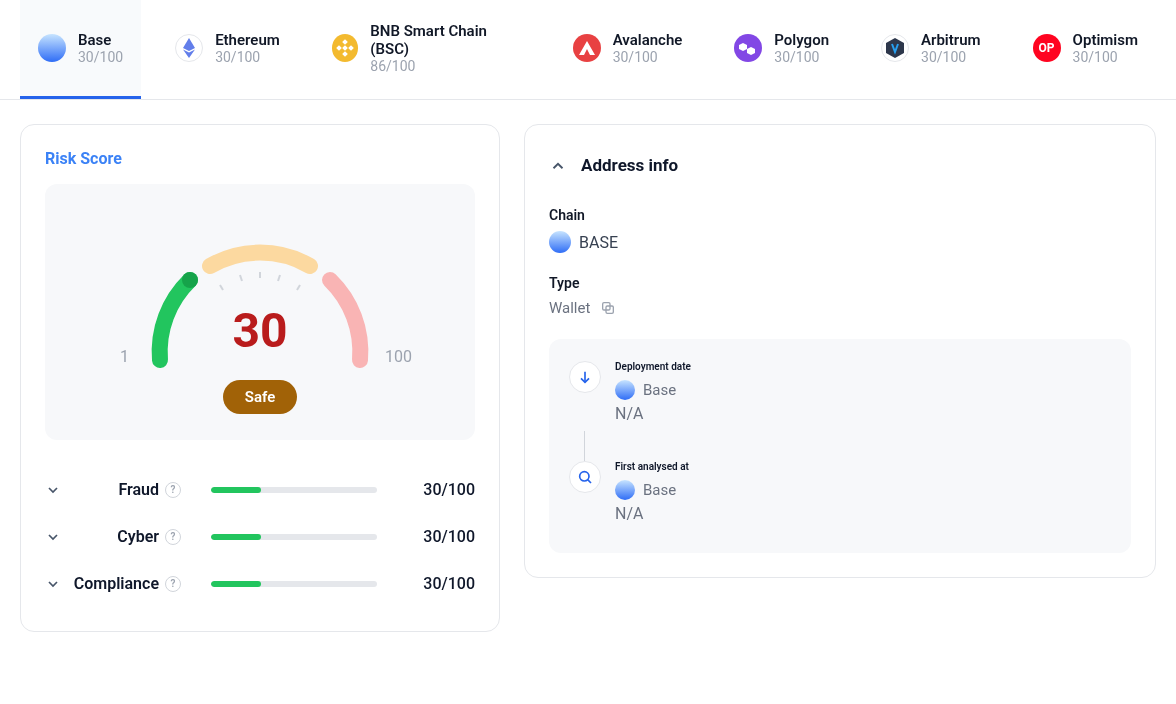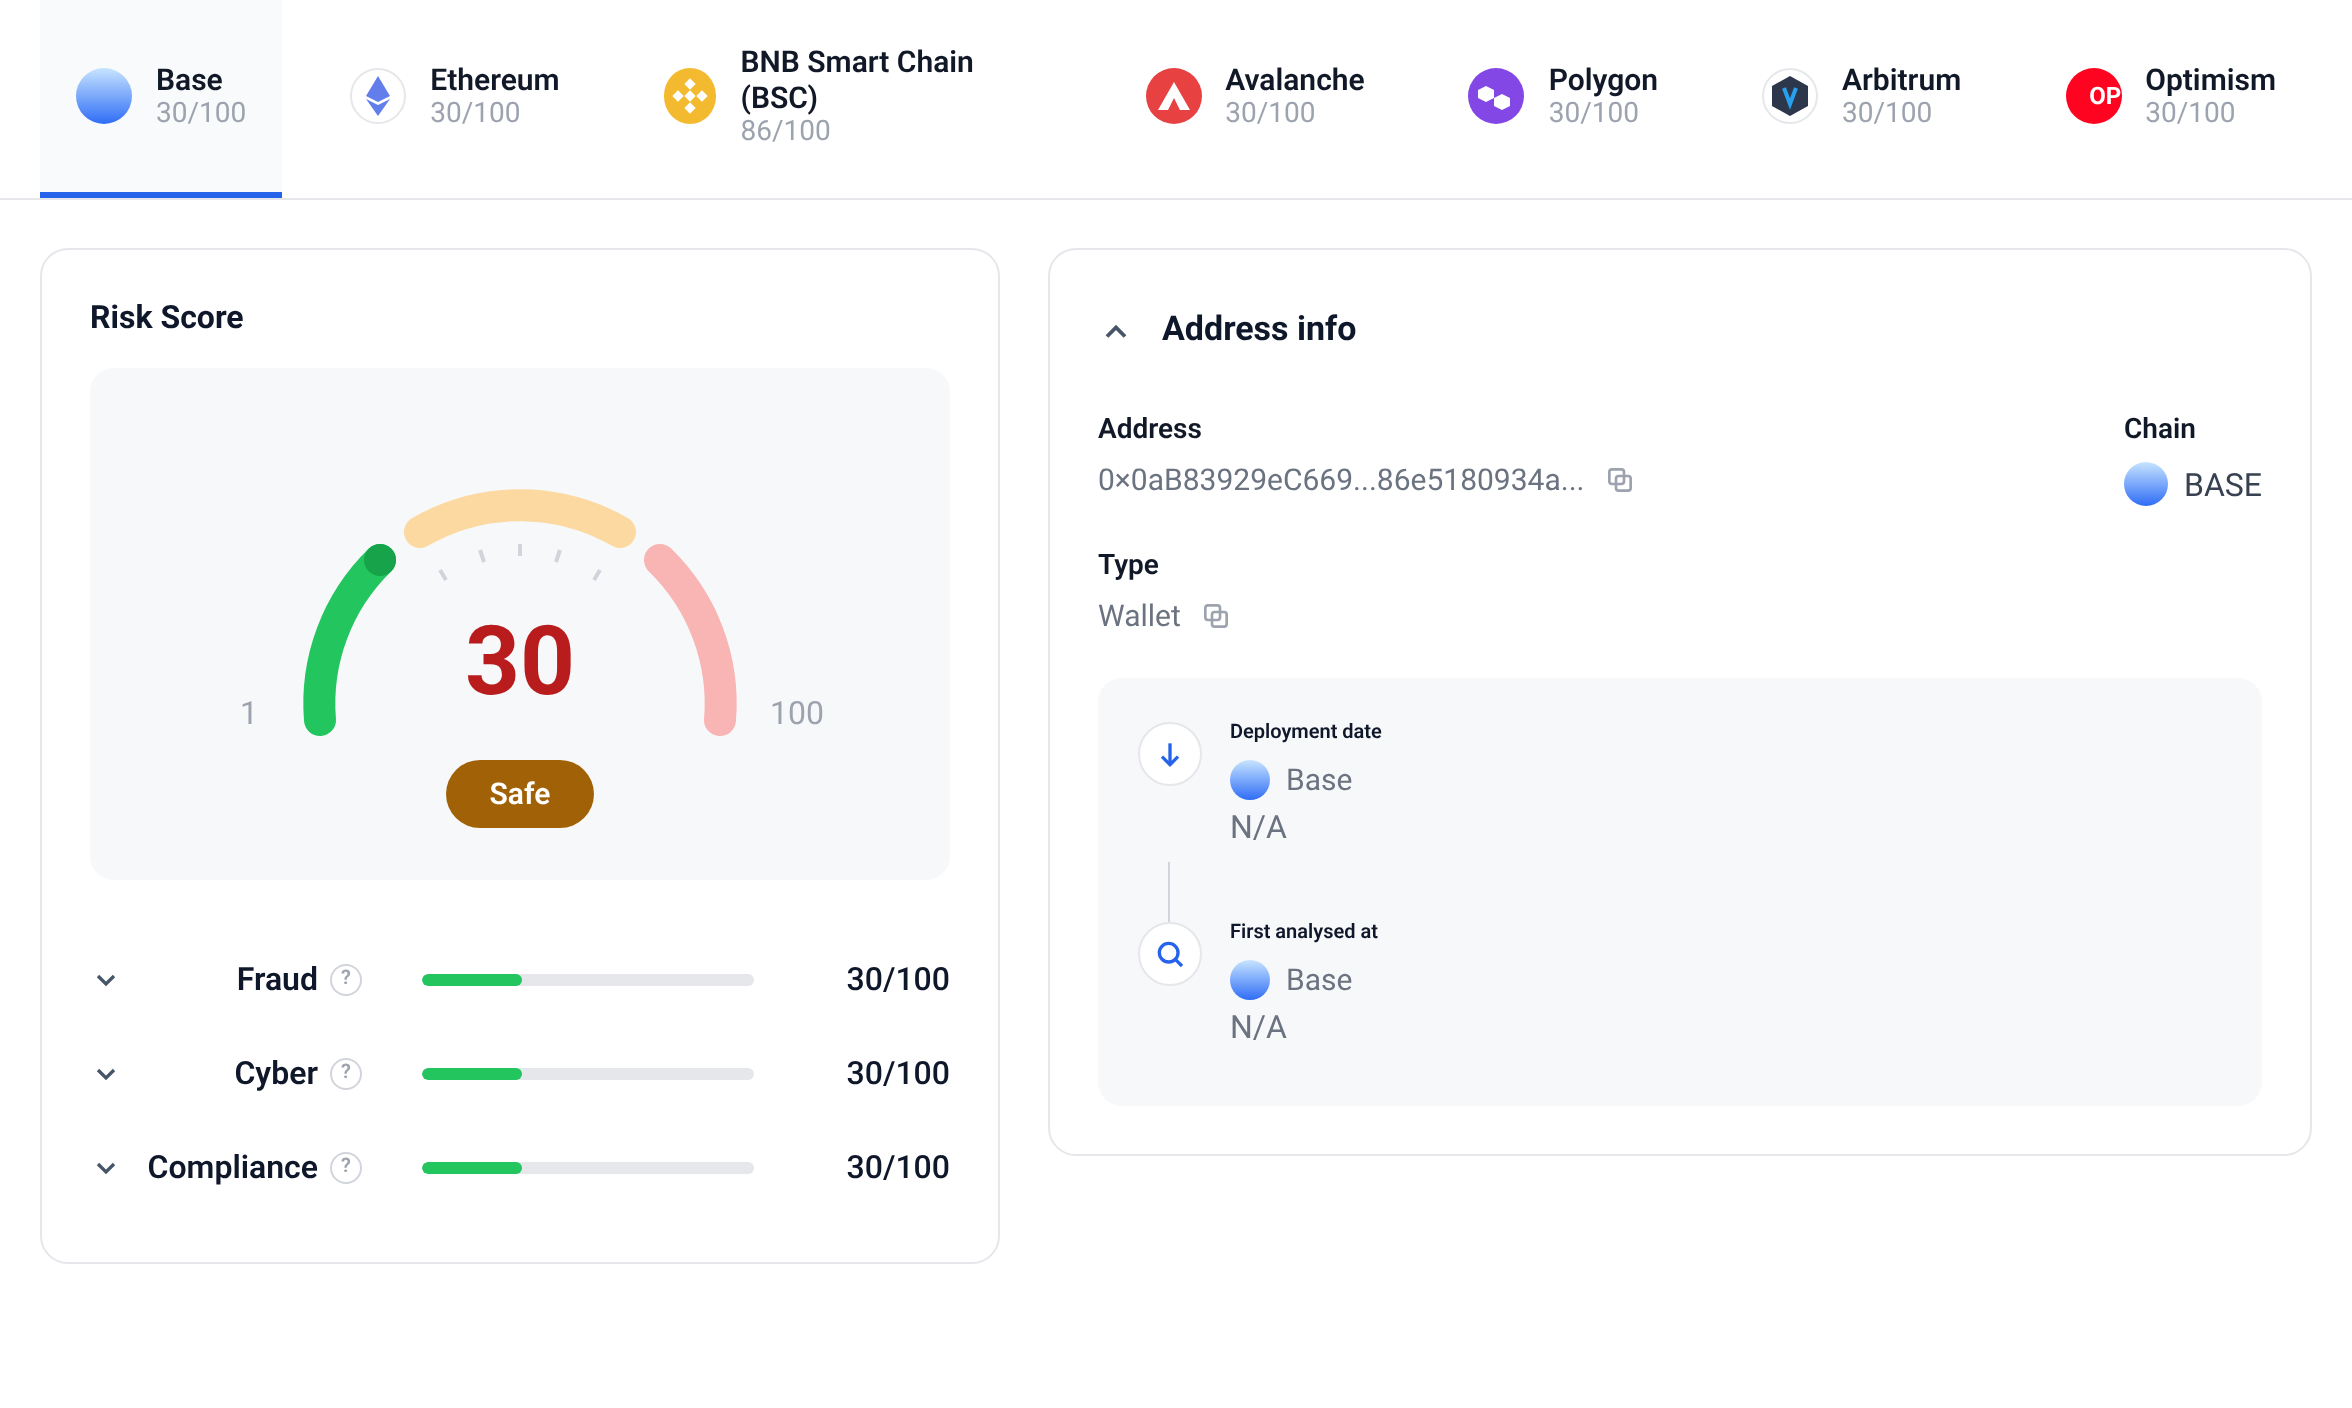--- a/index.html
+++ b/index.html
@@ -11,21 +11,21 @@
 .tab-icon { width: 28px; height: 28px; border-radius: 50%; display: flex; align-items: center; justify-content: center; }
 .tab-content { display: flex; flex-direction: column; }
 .tab-name { font-size: 15px; font-weight: 600; color: #111827; }
 .tab-score { font-size: 14px; color: #9ca3af; }
 
 .main { display: flex; gap: 24px; padding: 24px 20px; }
 .left { width: 480px; }
 .right { flex: 1; }
 
 .card { border: 1px solid #e5e7eb; border-radius: 14px; padding: 24px; background: #fff; }
-.card-title { font-size: 16px; font-weight: 700; color: #0f172a; margin-bottom: 16px; }
+.card-title { font-size: 16px; font-weight: 700; color: #3b82f6; margin-bottom: 16px; }
 
 .gauge-box { background: #f7f8fa; border-radius: 12px; padding: 26px 24px 26px; margin-bottom: 26px; position: relative; }
 .gauge-wrap { position: relative; width: 280px; margin: 0 auto; }
 .gauge-svg { display: block; width: 280px; height: 160px; }
 .gauge-label-min { position: absolute; left: 0px; bottom: 4px; font-size: 16px; color: #9ca3af; }
 .gauge-label-max { position: absolute; right: -12px; bottom: 4px; font-size: 16px; color: #9ca3af; }
 .score-num { position: absolute; top: 92px; left: 50%; transform: translateX(-50%); font-size: 48px; font-weight: 700; color: #b91c1c; }
 .badge-safe { display: block; width: fit-content; margin: 10px auto 0; background: #a16207; color: #fff; font-weight: 600; font-size: 15px; padding: 8px 22px; border-radius: 999px; }
 
 .metric-row { display: flex; align-items: center; gap: 12px; padding: 14px 0; }
@@ -57,21 +57,21 @@
 .tl-chain-dot { width: 20px; height: 20px; border-radius: 50%; }
 .tl-val { font-size: 16px; color: #6b7280; }
 .tl-line { width: 1px; background: #d1d5db; margin-left: 15px; height: 30px; }
 
 .icon-base { background: linear-gradient(180deg, #c7e4ff 0%, #2f6df6 100%); }
 .icon-eth { background: #fff; border: 1px solid #e5e7eb; }
 .icon-bnb { background: #f3ba2f; }
 .icon-avax { background: #e84142; }
 .icon-polygon { background: #8247e5; }
 .icon-arbitrum { background: #fff; border: 1px solid #e5e7eb; }
-.icon-optimism { background: #ff0420; justify-content: flex-end; }
+.icon-optimism { background: #ff0420; }
 .icon-inner { font-size: 12px; color: #fff; font-weight: 700; }
 </style>
 </head>
 <body>
 
 <div class="tabs" id="tabs-container">
     <div class="tab active">
       <span class="tab-icon icon-base"></span>
       <span class="tab-content">
         <span class="tab-name">Base</span>
@@ -213,30 +213,20 @@
   <div class="right">
     <div class="card">
       <div class="section-header">
         <svg class="chevron" viewBox="0 0 24 24" fill="none" stroke="currentColor" stroke-width="2.5">
             <polyline points="18 15 12 9 6 15"></polyline>
           </svg>
         <div class="section-title">Address info</div>
       </div>
 
       <div class="info-grid">
-        <div class="info-col" style="flex:1">
-          <div class="info-label">Address</div>
-          <div class="info-value">
-            <span>0×0aB83929eC669...86e5180934a...</span>
-            <svg class="copy-icon" viewBox="0 0 24 24" fill="none" stroke="currentColor" stroke-width="2">
-                <rect x="9" y="9" width="11" height="11" rx="2"></rect>
-                <rect x="4" y="4" width="11" height="11" rx="2"></rect>
-              </svg>
-          </div>
-        </div>
         <div class="info-col">
           <div class="info-label">Chain</div>
           <div class="chain-pill">
             <span class="chain-dot icon-base"></span>
             <span>BASE</span>
           </div>
         </div>
       </div>
 
       <div class="info-grid" style="padding-top:14px; padding-bottom:22px">

